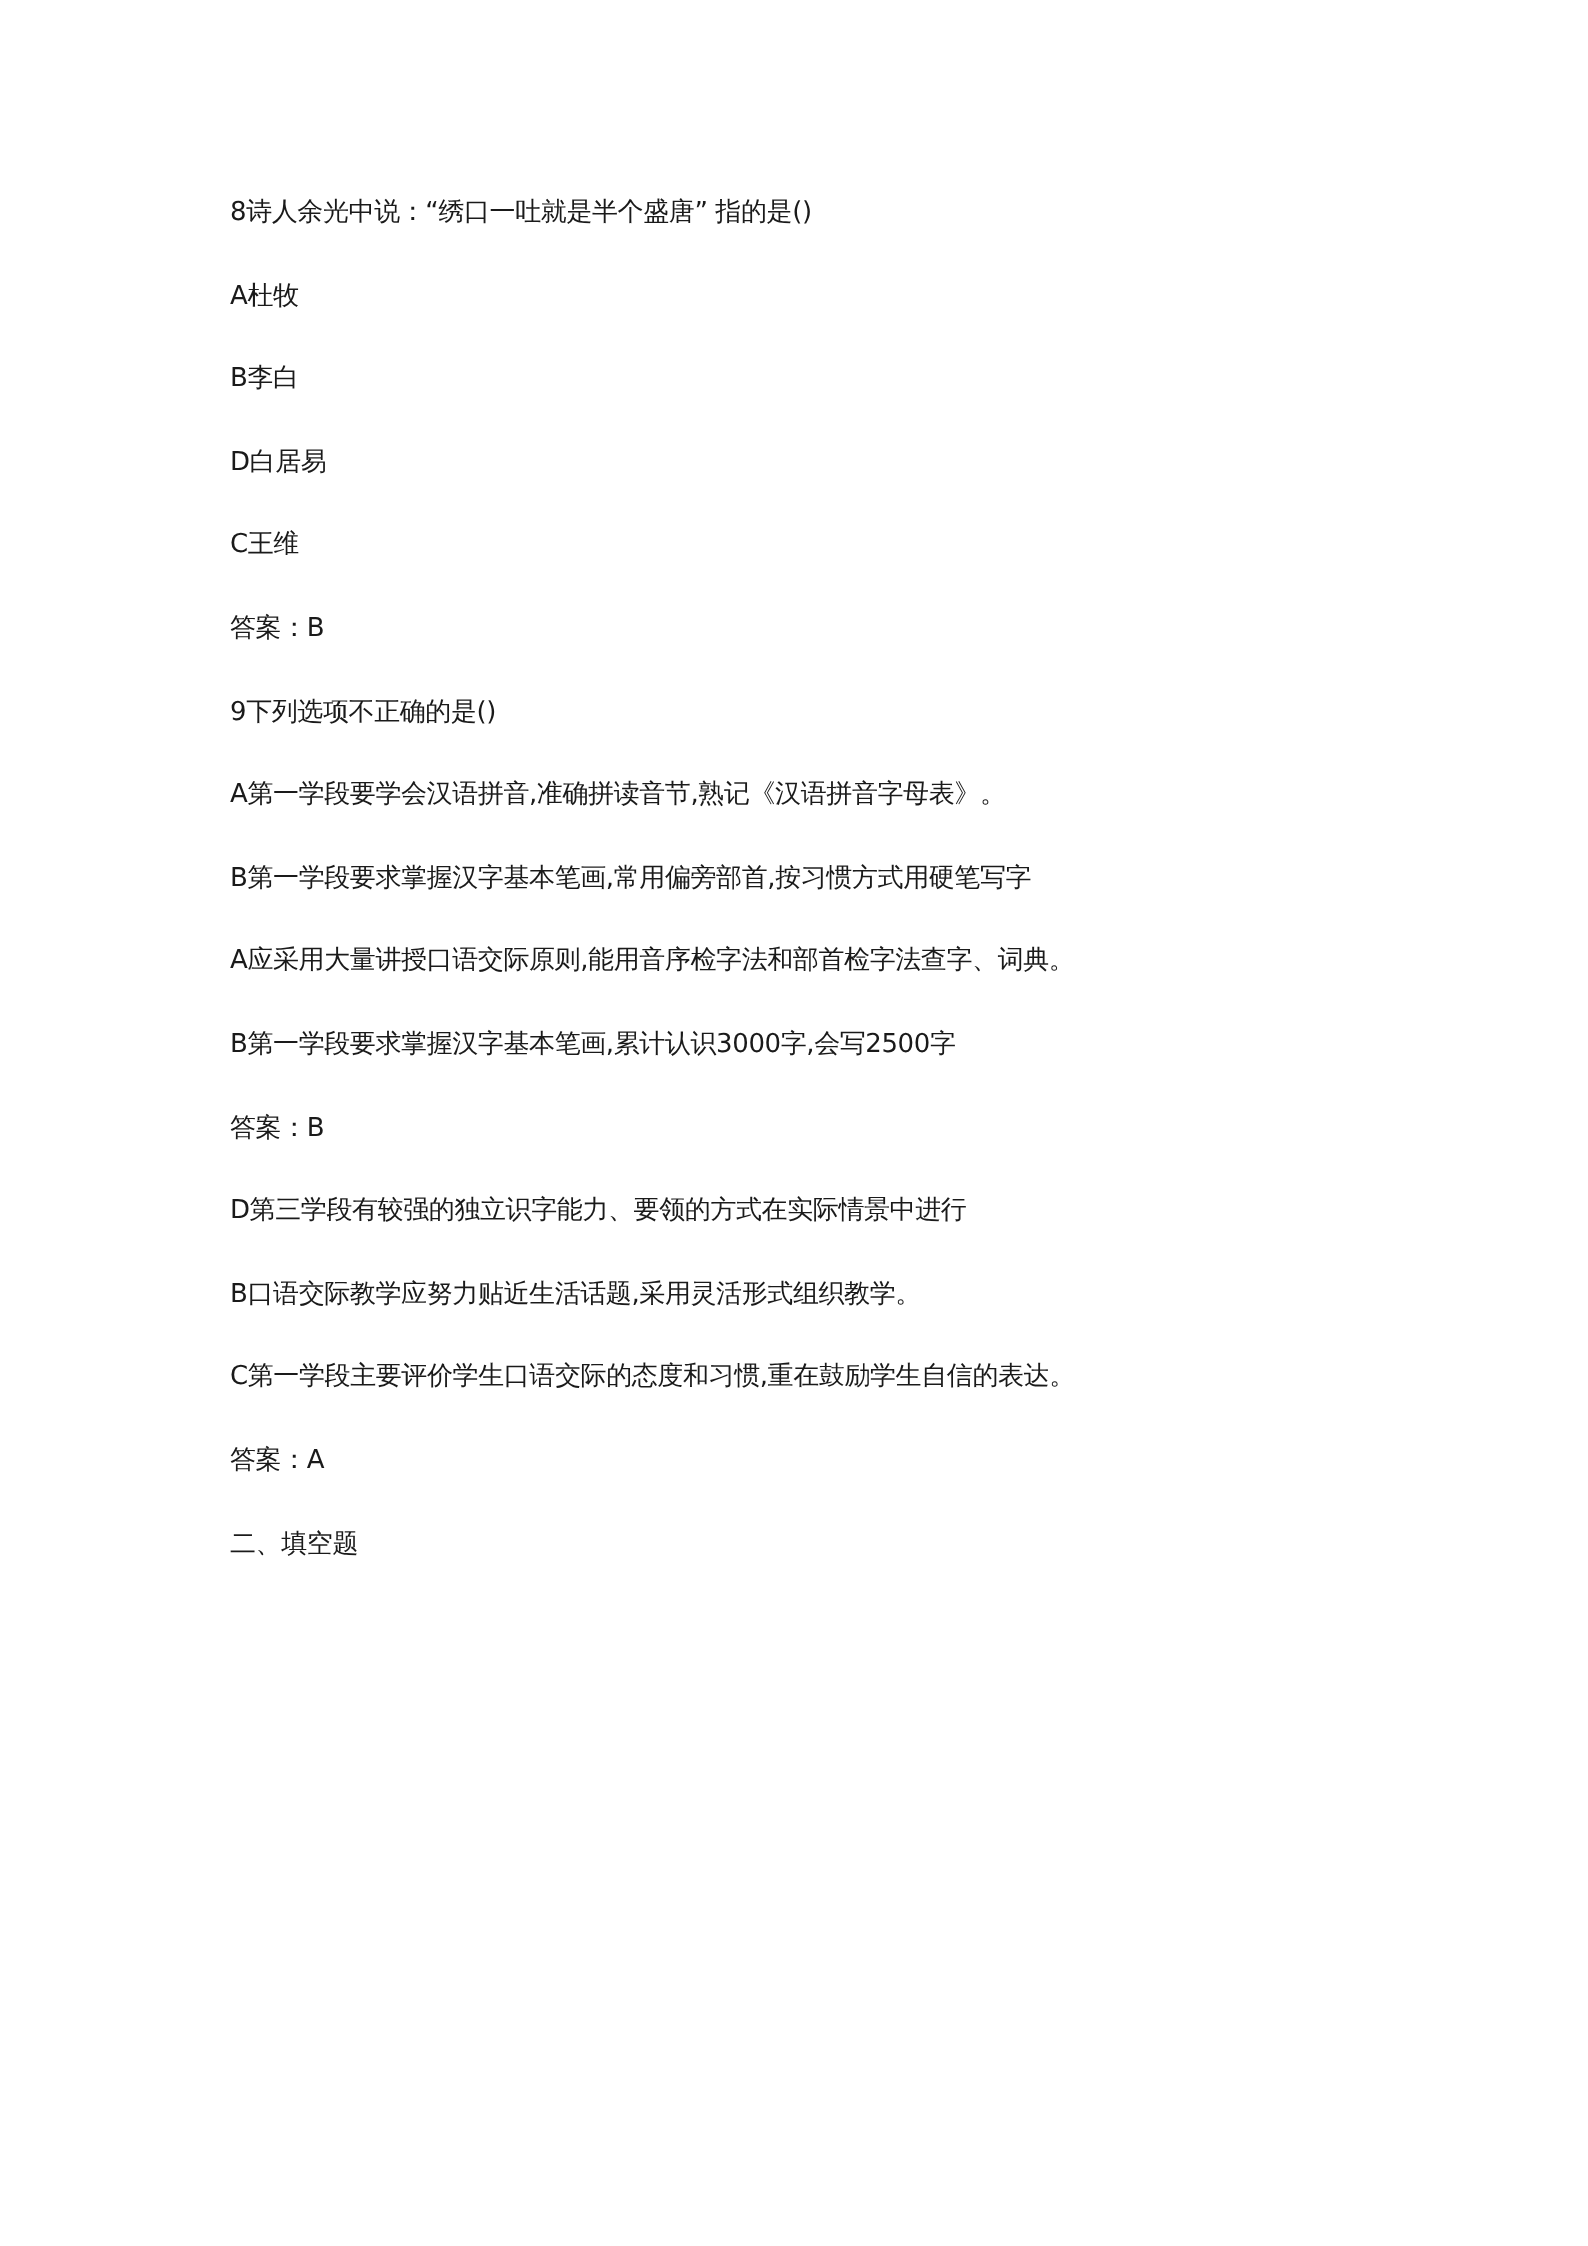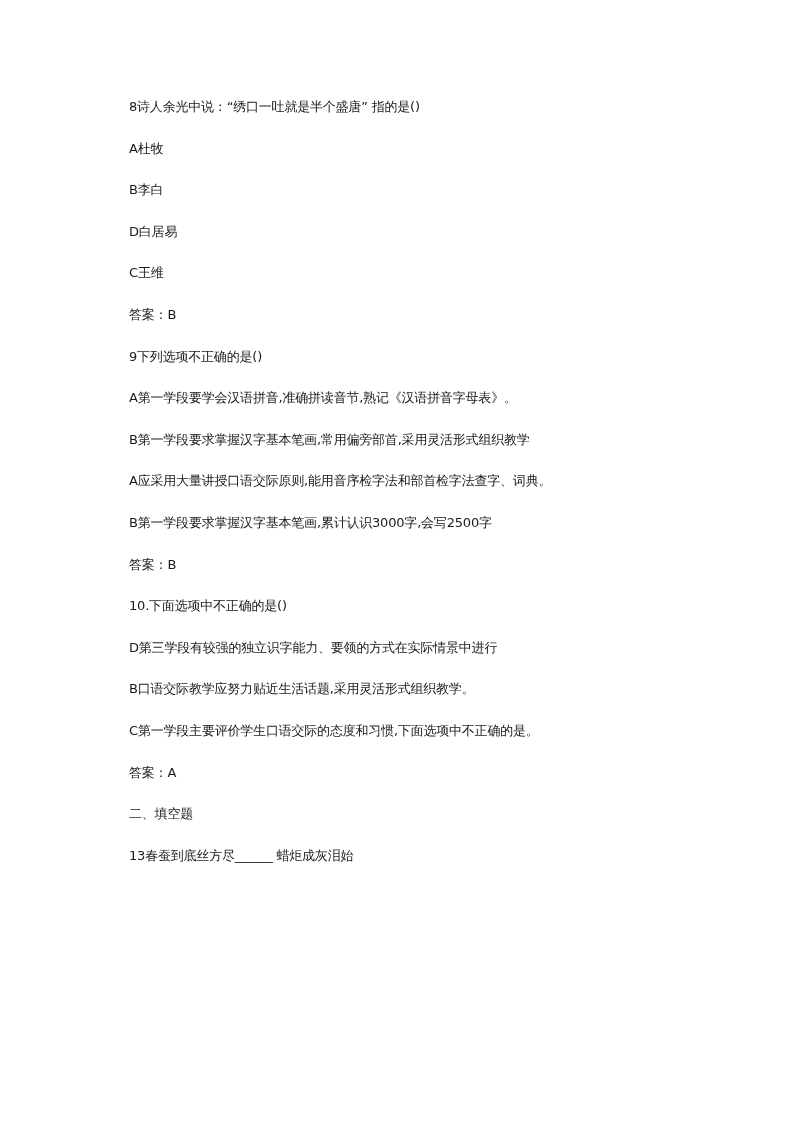--- a/index.html
+++ b/index.html
@@ -10,21 +10,21 @@
     body {
       width: 794px;
       height: 1123px;
       position: relative;
       overflow: hidden;
       font-family: "DejaVu Sans", "Liberation Sans", sans-serif;
       color: #1a1a1a;
     }
     .page {
       position: absolute;
-      left: 129px;
+      left: 115px;
       top: 96px;
       width: 600px;
     }
     .line {
       height: 41.6px;
       line-height: 22px;
       font-size: 13px;
       white-space: nowrap;
       letter-spacing: -0.2px;
     }
@@ -34,24 +34,22 @@
 
 <div class="page">
   <div class="line">8诗人余光中说：“绣口一吐就是半个盛唐” 指的是()</div>
   <div class="line">A杜牧</div>
   <div class="line">B李白</div>
   <div class="line">D白居易</div>
   <div class="line">C王维</div>
   <div class="line">答案：B</div>
   <div class="line">9下列选项不正确的是()</div>
   <div class="line">A第一学段要学会汉语拼音,准确拼读音节,熟记《汉语拼音字母表》。</div>
-  <div class="line">B第一学段要求掌握汉字基本笔画,常用偏旁部首,采用灵活形式组织教学</div>
+  <div class="line">B第一学段要求掌握汉字基本笔画,常用偏旁部首,按习惯方式用硬笔写字</div>
   <div class="line">A应采用大量讲授口语交际原则,能用音序检字法和部首检字法查字、词典。</div>
   <div class="line">B第一学段要求掌握汉字基本笔画,累计认识3000字,会写2500字</div>
   <div class="line">答案：B</div>
-  <div class="line">10.下面选项中不正确的是()</div>
   <div class="line">D第三学段有较强的独立识字能力、要领的方式在实际情景中进行</div>
   <div class="line">B口语交际教学应努力贴近生活话题,采用灵活形式组织教学。</div>
-  <div class="line">C第一学段主要评价学生口语交际的态度和习惯,下面选项中不正确的是。</div>
+  <div class="line">C第一学段主要评价学生口语交际的态度和习惯,重在鼓励学生自信的表达。</div>
   <div class="line">答案：A</div>
   <div class="line">二、填空题</div>
-  <div class="line">13春蚕到底丝方尽______ 蜡炬成灰泪始</div>
 </div>
 
 </body></html>

